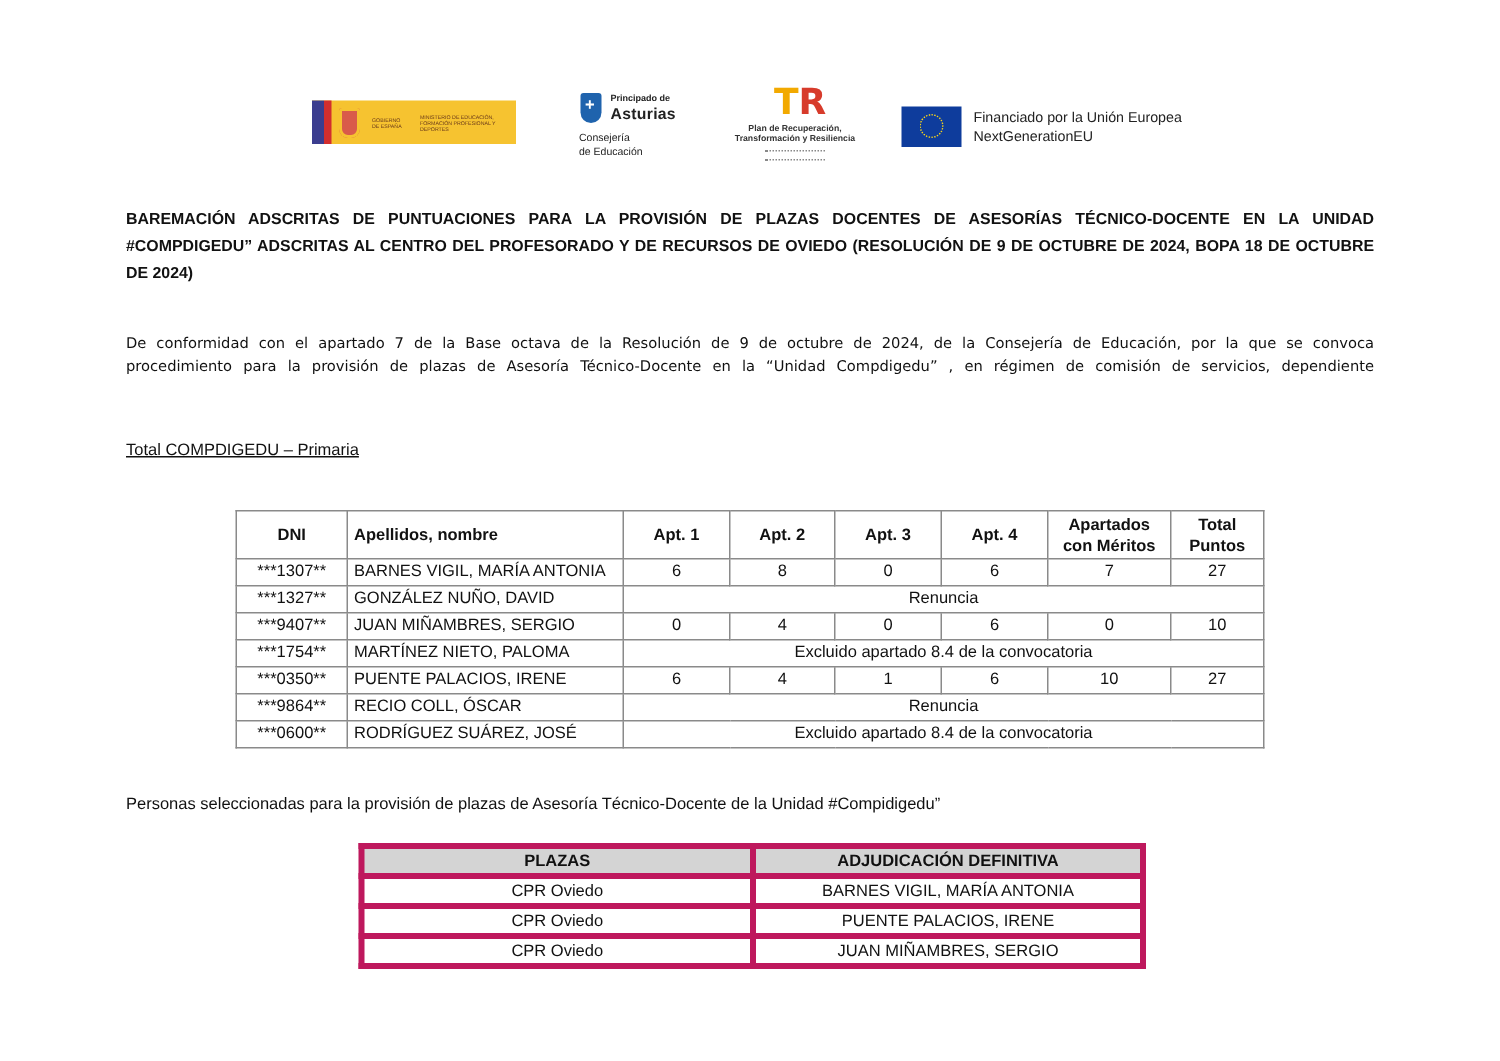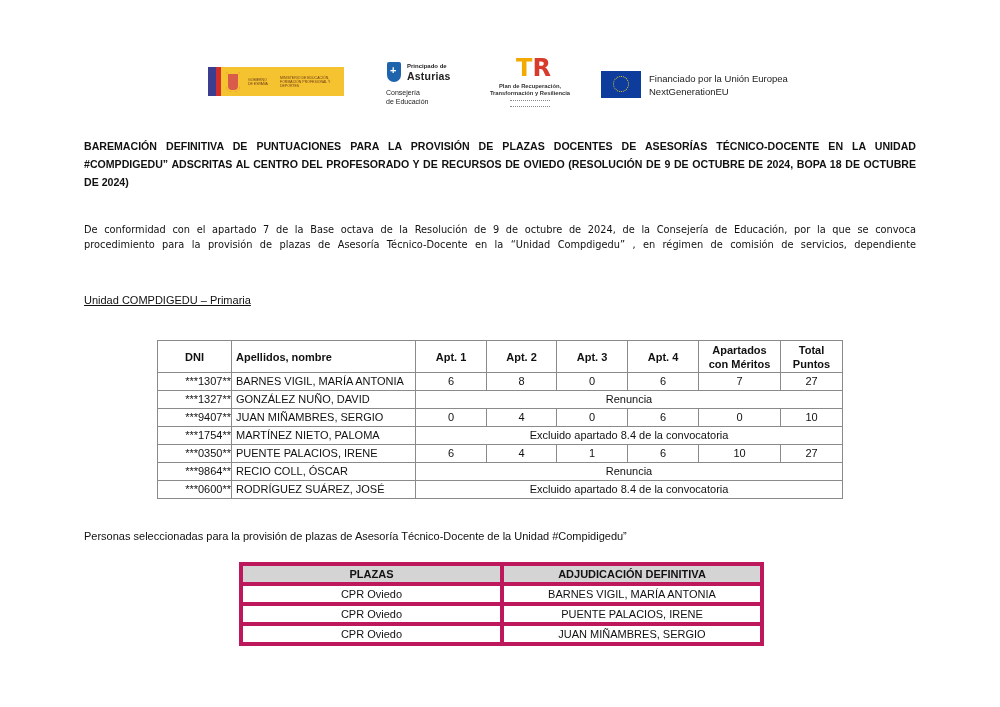--- a/index.html
+++ b/index.html
@@ -39,21 +39,21 @@
   .intro .l { display: block; text-align: justify; text-align-last: justify; white-space: nowrap; overflow: hidden; }
   .intro .l.last { text-align-last: left; }
 
   .section-heading { position: absolute; left: 84px; top: 294px; font-size: 11px; text-decoration: underline; }
 
   
   table.scores { position: absolute; left: 157px; top: 340px; border-collapse: collapse; font-size: 11px; }
   table.scores td, table.scores th { border: 1px solid #8a8a8a; padding: 0; height: 17px; line-height: 17px; }
   table.scores th { height: 31px; line-height: 14px; font-weight: bold; text-align: center; }
   table.scores th.name-h { text-align: left; padding-left: 4px; }
-  table.scores td.dni { text-align: right; }
+  table.scores td.dni { text-align: center; }
   table.scores td.name { padding-left: 4px; white-space: nowrap; }
   table.scores td.num { text-align: center; }
   table.scores td.merged { text-align: center; }
 
   .selected-heading { position: absolute; left: 84px; top: 530px; font-size: 11px; }
 
   table.awards { position: absolute; left: 239px; top: 562px; border-collapse: collapse; font-size: 11px; }
   table.awards th, table.awards td { border: 4px solid #be185d; text-align: center; height: 16px; line-height: 16px; padding: 0; }
   table.awards th { background: #d4d4d4; font-weight: bold; }
 </style>
@@ -88,31 +88,31 @@
 
 <div class="logo-eu">
     <div class="ring"></div>
   </div>
 <div class="logo-eu-text">
   <span>Financiado por la Unión Europea</span><br>
   <span>NextGenerationEU</span>
 </div>
 
 <div class="title">
-  <span class="l">BAREMACIÓN DEFINITIVA DE PUNTUACIONES PARA LA PROVISIÓN DE PLAZAS DOCENTES DE ASESORÍAS TÉCNICO-DOCENTE EN LA UNIDAD</span>
+  <span class="l">BAREMACIÓN ADSCRITAS DE PUNTUACIONES PARA LA PROVISIÓN DE PLAZAS DOCENTES DE ASESORÍAS TÉCNICO-DOCENTE EN LA UNIDAD</span>
   <span class="l">#COMPDIGEDU” ADSCRITAS AL CENTRO DEL PROFESORADO Y DE RECURSOS DE OVIEDO (RESOLUCIÓN DE 9 DE OCTUBRE DE 2024, BOPA 18 DE OCTUBRE</span>
   <span class="l last">DE 2024)</span>
 </div>
 
 <div class="intro">
   <span class="l">De conformidad con el apartado 7 de la Base octava de la Resolución de 9 de octubre de 2024, de la Consejería de Educación, por la que se convoca</span>
   <span class="l">procedimiento para la provisión de plazas de Asesoría Técnico-Docente en la “Unidad Compdigedu” , en régimen de comisión de servicios, dependiente</span>
 </div>
 
-<div class="section-heading">Unidad COMPDIGEDU – Primaria</div>
+<div class="section-heading">Total COMPDIGEDU – Primaria</div>
 
 <table class="scores">
   <colgroup>
     <col style="width:74px">
       <col style="width:184px">
       <col style="width:71px">
       <col style="width:70px">
       <col style="width:71px">
       <col style="width:71px">
       <col style="width:82px">

